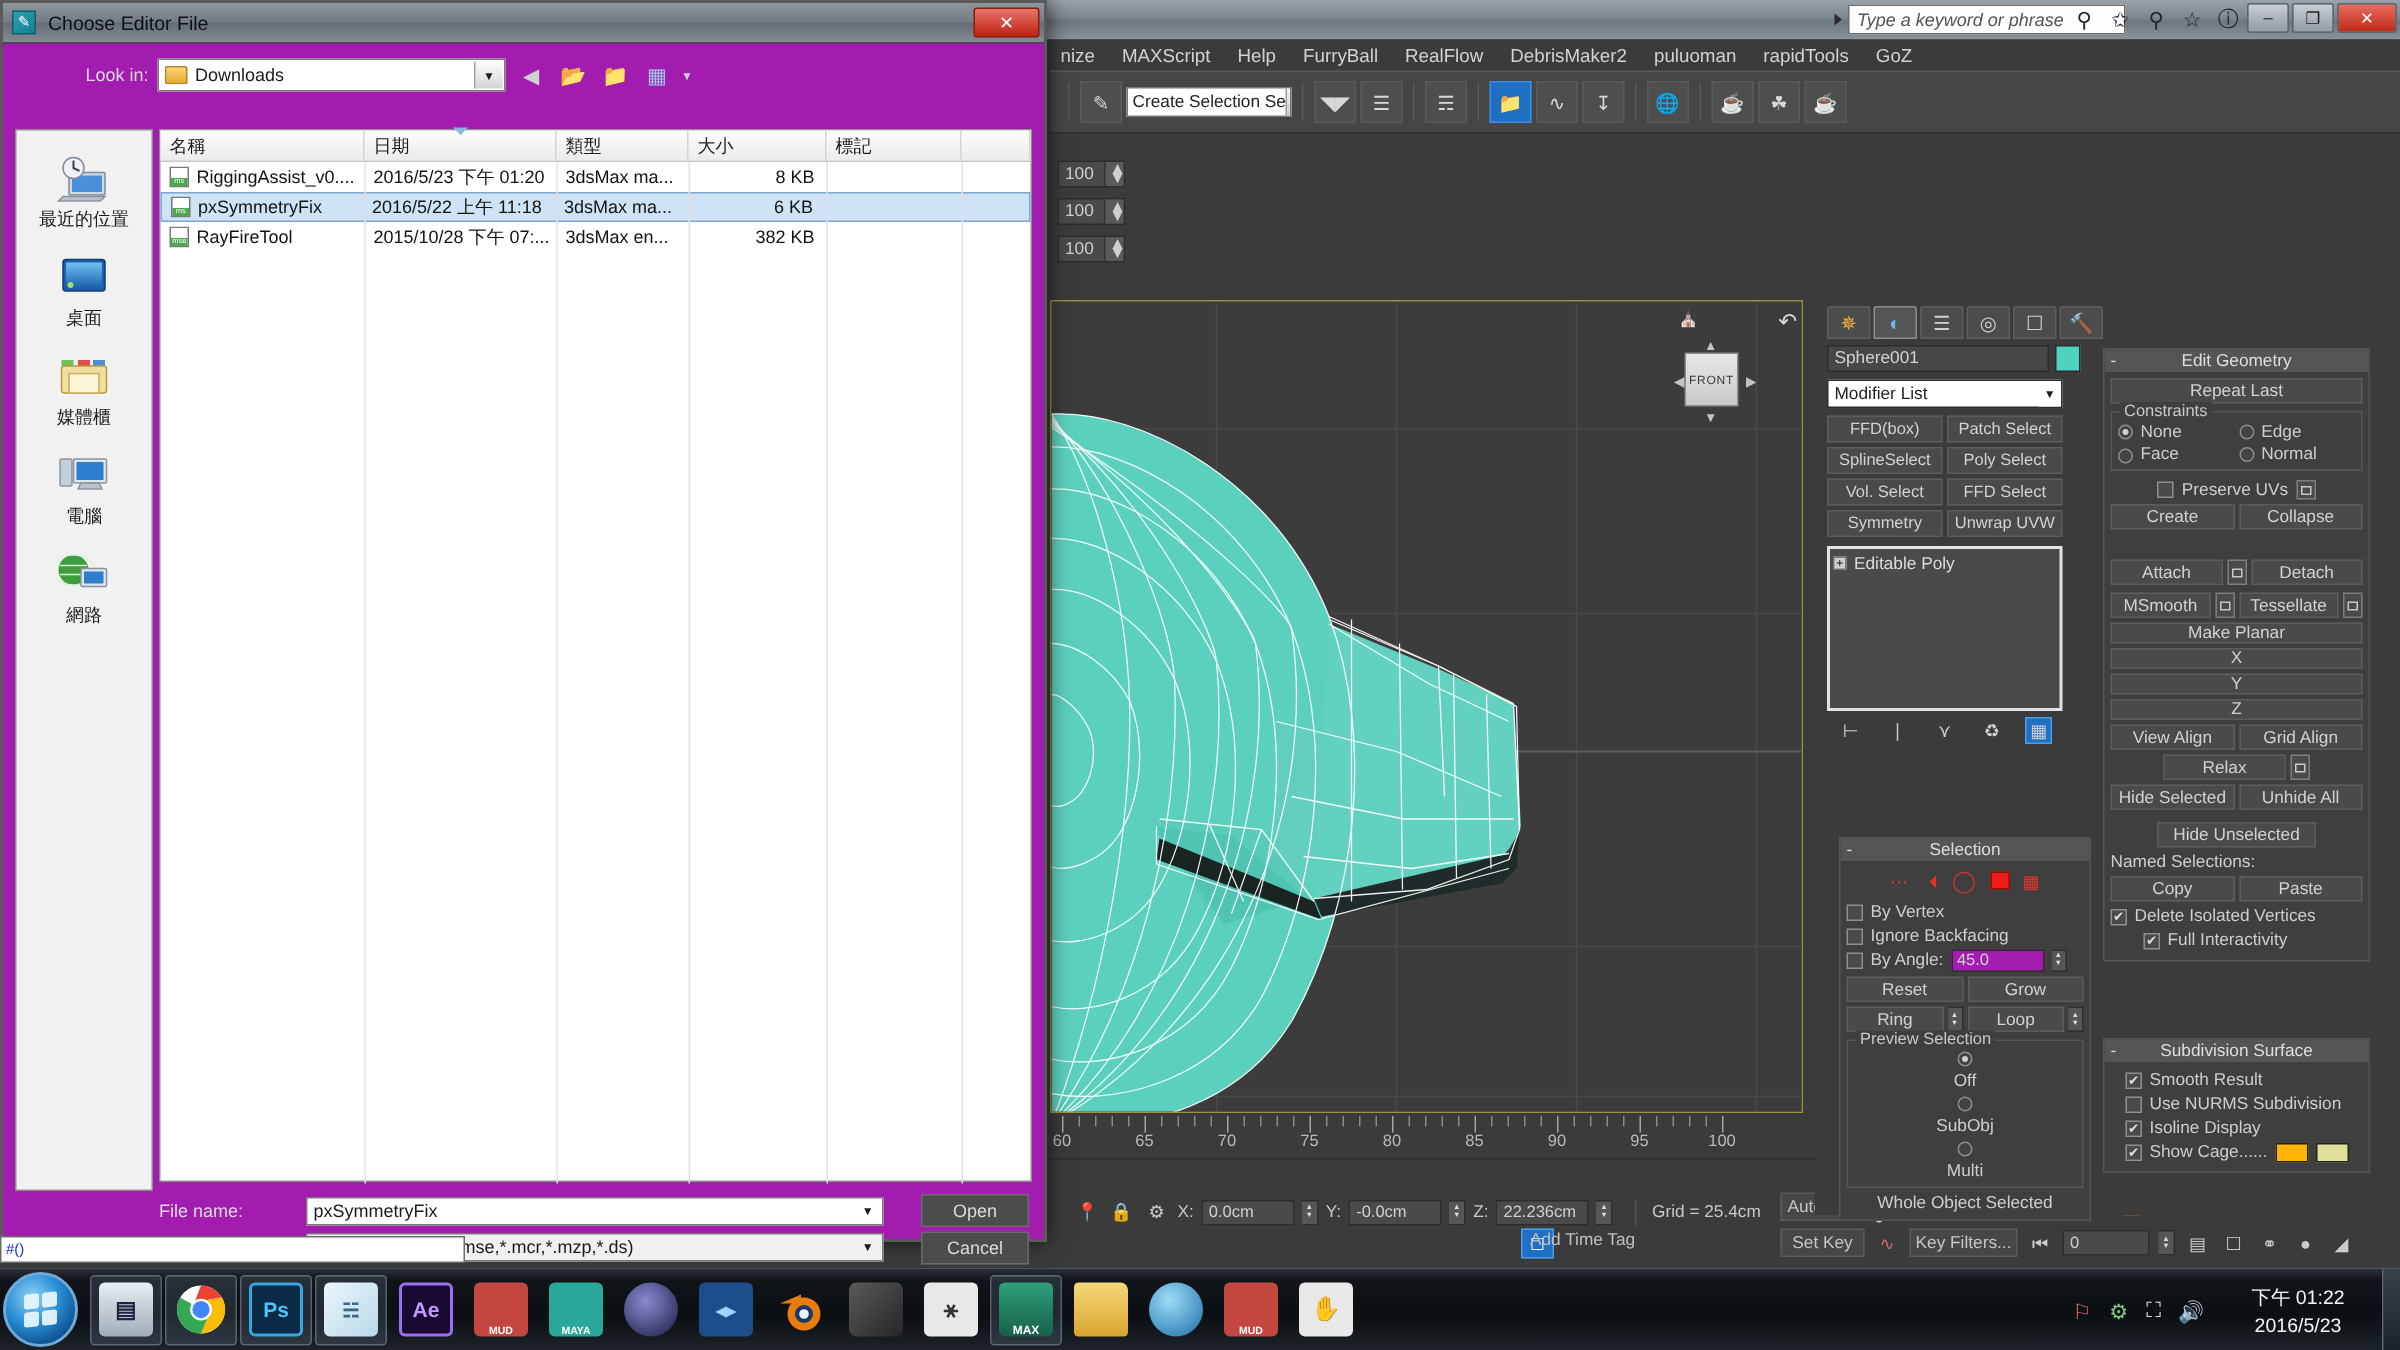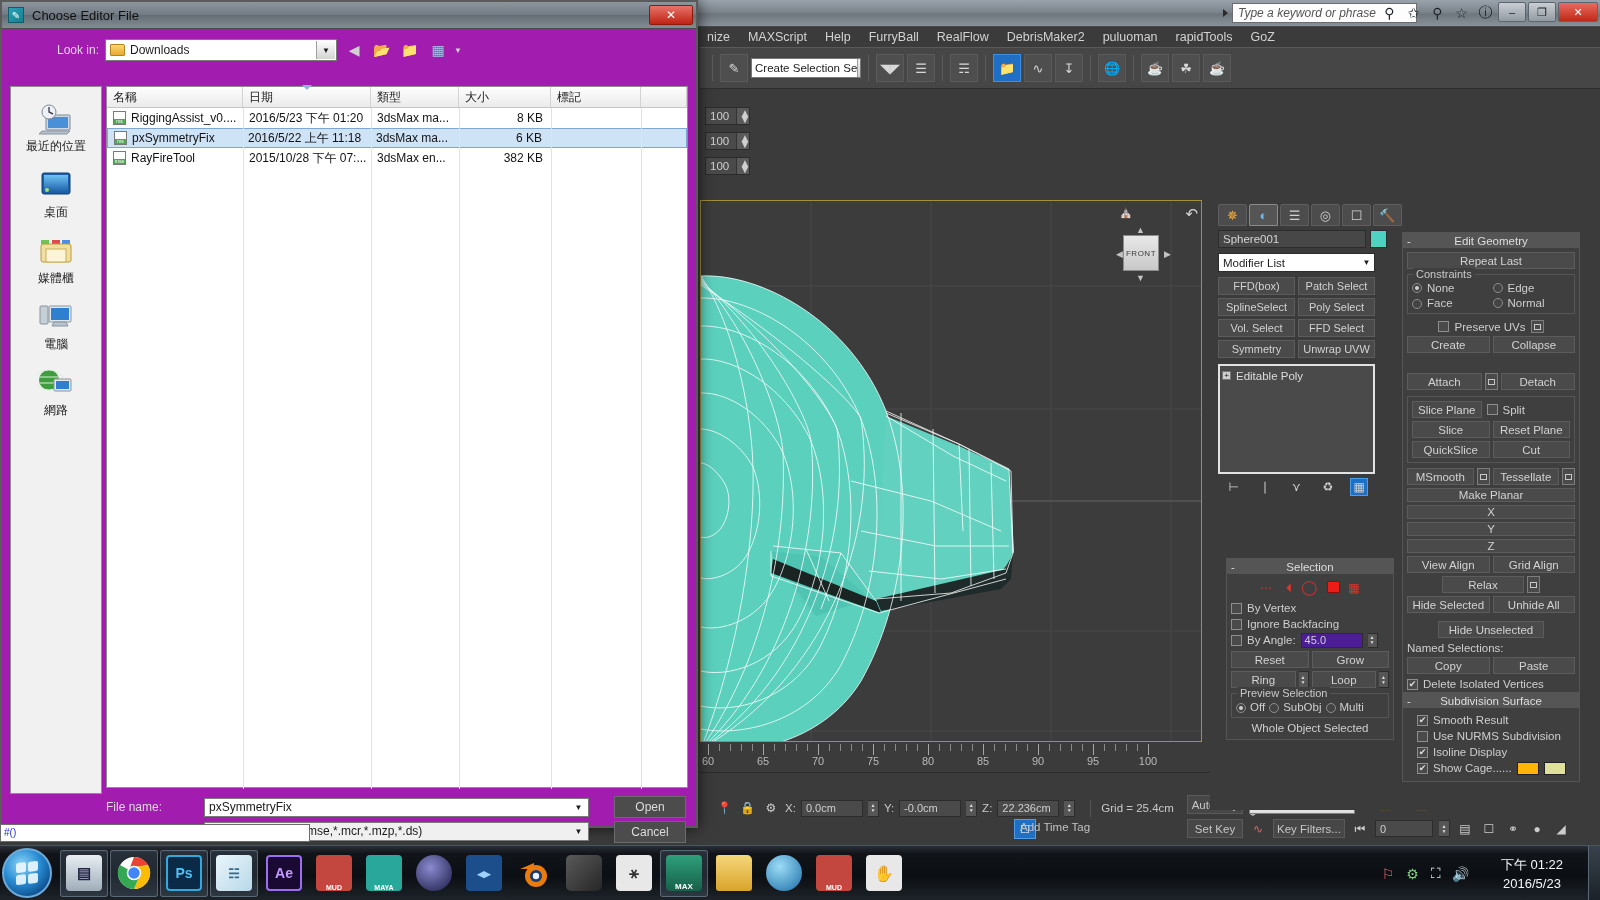--- a/index.html
+++ b/index.html
@@ -163,21 +163,21 @@
   .rollout-body { padding: 4px 4px 5px 4px; }
   .sub-icons { display: flex; gap: 6px; justify-content: center; padding: 3px 0 5px 0; }
   .sub-ic { width: 17px; height: 14px; display:flex;align-items:center;justify-content:center; color:#e2342a; font-size:12px;}
   .sub-ic.filled { background: #ec1c16; border: 1px solid #8c0f0c; width: 13px; height: 12px;}
   .cb-row { display: flex; align-items: center; gap: 5px; height: 16px; color: #cecece; font-size: 11.5px; }
   .cbox { width: 11px; height: 11px; background: #4a4a4a; border: 1px solid #8e8e8e; display:flex;align-items:center;justify-content:center;
      color:#dcdcdc; font-size: 9px; line-height: 9px;}
   .cbox.on::after { content: "✔"; font-size: 9px; color: #ddd; }
   .rbox { width: 10px; height: 10px; border-radius: 50%; background: #434343; border: 1px solid #8e8e8e; position: relative; }
   .rbox.on::after { content:""; position:absolute; left:2px; top:2px; width:4px;height:4px;border-radius:50%;background:#cfcfcf;}
-  .num-field { width: 62px; height: 15px; background: #4c1d95; border: 1px solid #2c2c2c; color: #cfcfcf;
+  .num-field { width: 62px; height: 15px; background: #a21caf; border: 1px solid #2c2c2c; color: #cfcfcf;
      font-size: 11px; display:flex;align-items:center;padding-left:3px;}
   .minispin { width: 10px; height: 15px; background:#565656;border:1px solid #2c2c2c;border-left:none;
      display:flex;flex-direction:column;align-items:center;justify-content:center;color:#ddd;font-size:5px;line-height:5px;}
   .btn2 { display: grid; grid-template-columns: 1fr 1fr; gap: 3px; margin-top: 3px; }
   .gbtn { height: 17px; background: #4a4a4a; border: 1px solid #5c5c5c; color: #d2d2d2; font-size: 11.5px;
      display:flex;align-items:center;justify-content:center; }
   .group-box { border: 1px solid #565656; margin-top: 5px; padding: 7px 4px 4px 4px; position: relative; }
   .group-lbl { position: absolute; top: -7px; left: 5px; background: #3f3f3f; padding: 0 3px;
      color: #c9c9c9; font-size: 11px; }
   .center-txt { text-align: center; color: #cfcfcf; font-size: 11.5px; padding-top: 4px; }
@@ -610,21 +610,21 @@
             <span class="gbtn">Grow</span>
           </div>
           <div style="display:flex;gap:3px;margin-top:3px;align-items:center;">
             <span class="gbtn" style="flex:1;">Ring</span>
             <span class="minispin" style="height:17px;">▲<br>▼</span>
             <span class="gbtn" style="flex:1;">Loop</span>
             <span class="minispin" style="height:17px;">▲<br>▼</span>
           </div>
           <div class="group-box">
             <span class="group-lbl">Preview Selection</span>
-            <div style="display:flex;align-items:flex-end;gap:4px;color:#cecece;font-size:11.5px;">
+            <div style="display:flex;align-items:center;gap:4px;color:#cecece;font-size:11.5px;flex-direction:column;">
               <span class="rbox on"></span>
               <span>Off</span>
               <span class="rbox"></span>
               <span>SubObj</span>
               <span class="rbox"></span>
               <span>Multi</span>
             </div>
           </div>
           <div class="center-txt">Whole Object Selected</div>
         </div>
@@ -669,35 +669,20 @@
             <span class="gbtn">Create</span>
             <span class="gbtn">Collapse</span>
           </div>
           <div style="display:flex;gap:3px;margin-top:20px;">
             <span class="gbtn" style="flex:1;">Attach</span>
             <span class="smallsq" style="height:17px;">
                 <i></i>
               </span>
             <span class="gbtn" style="flex:1;">Detach</span>
           </div>
-          <div class="group-box" style="margin-top:6px;padding-top:4px;">
-            <div style="display:flex;gap:5px;align-items:center;">
-              <span class="gbtn" style="flex:1;">Slice Plane</span>
-              <span class="cbox"></span>
-              <span style="color:#cecece;font-size:11.5px;flex:1;">Split</span>
-            </div>
-            <div class="btn2">
-              <span class="gbtn">Slice</span>
-              <span class="gbtn">Reset Plane</span>
-            </div>
-            <div class="btn2">
-              <span class="gbtn">QuickSlice</span>
-              <span class="gbtn">Cut</span>
-            </div>
-          </div>
           <div style="display:flex;gap:3px;margin-top:5px;">
             <span class="gbtn" style="flex:1;">MSmooth</span>
             <span class="smallsq" style="height:17px;">
                 <i></i>
               </span>
             <span class="gbtn" style="flex:1;">Tessellate</span>
             <span class="smallsq" style="height:17px;">
                 <i></i>
               </span>
           </div>

